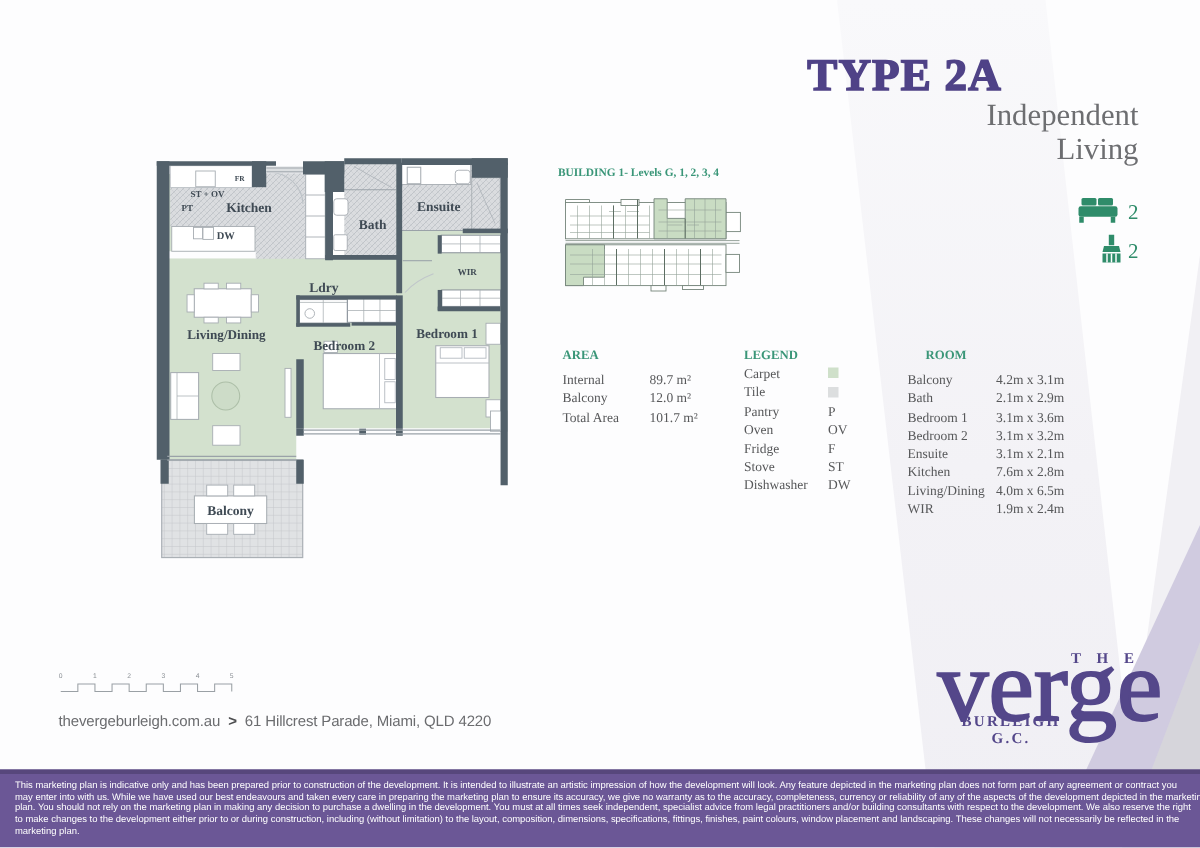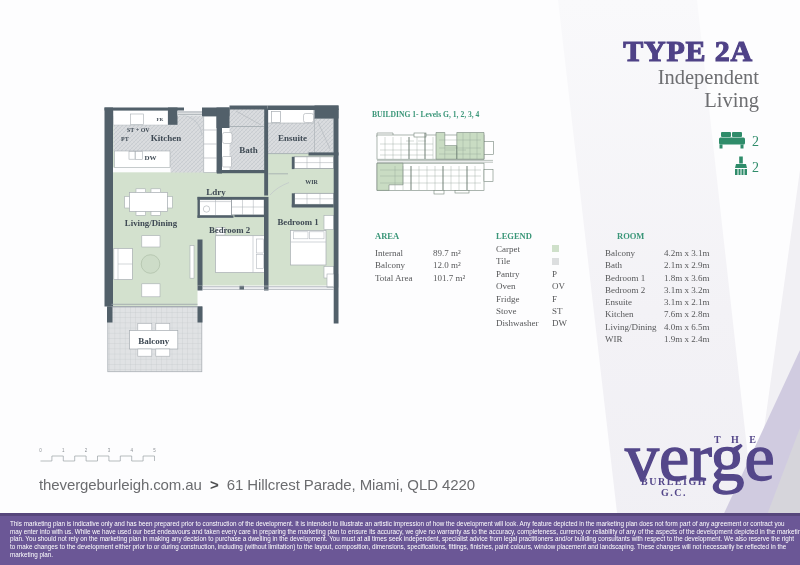--- a/index.html
+++ b/index.html
@@ -18,21 +18,21 @@
       <stop offset="0.55" stop-color="#f3f2f6"></stop>
       <stop offset="1" stop-color="#f0eff4"></stop>
     </linearGradient>
   </defs>
   <polygon points="558,0 697,0 760,565 623,565" fill="url(#bandg)"></polygon>
   <polygon points="800,170 800,360 757,480" fill="#f1f0f4"></polygon>
   <polygon points="800,350 800,565 700,565" fill="#d0cbe0"></polygon>
   <polygon points="800,428 800,565 748,565" fill="#d6d5db"></polygon>
 </svg>
 
-<div class="abs serif" style="left:453px;top:34px;width:300px;text-align:right;font-weight:bold;font-size:30px;letter-spacing:0.8px;color:#4f4287;-webkit-text-stroke:1.1px #4f4287;">TYPE 2A</div>
+<div class="abs serif" style="left:453px;top:34px;width:300px;text-align:center;font-weight:bold;font-size:30px;letter-spacing:0.8px;color:#4f4287;-webkit-text-stroke:1.1px #4f4287;">TYPE 2A</div>
 
 <div class="abs serif" style="left:453px;top:66px;width:306px;text-align:right;font-size:20.5px;line-height:22.5px;color:#6d6e71;">Independent<br>Living</div>
 
 <svg class="abs" style="left:717px;top:130px;" width="50" height="20" viewBox="0 0 50 20">
   <rect x="4" y="2" width="10" height="5" rx="1" fill="#2f8c6a"></rect>
   <rect x="15" y="2" width="10" height="5" rx="1" fill="#2f8c6a"></rect>
   <rect x="2" y="7.5" width="26" height="7" rx="1.5" fill="#2f8c6a"></rect>
   <rect x="2.5" y="14.5" width="3" height="4" fill="#2f8c6a"></rect>
   <rect x="23.5" y="14.5" width="3" height="4" fill="#2f8c6a"></rect>
   <text x="35" y="16" font-family="Liberation Serif" font-size="14" fill="#2f8c6a">2</text>
@@ -339,42 +339,42 @@
     <div>Stove<span style="position:absolute;left:56px;">ST</span></div>
     <div>Dishwasher<span style="position:absolute;left:56px;">DW</span></div>
   </div>
 </div>
 
 <div class="abs serif" style="left:605px;top:231px;font-size:9px;color:#57585a;">
   <div style="font-weight:bold;color:#3a9678;font-size:8.5px;margin-bottom:6px;padding-left:12px;">ROOM</div>
   <div style="position:relative;width:150px;line-height:12.3px;">
     <div>Balcony<span style="position:absolute;left:59px;">4.2m x 3.1m</span></div>
     <div>Bath<span style="position:absolute;left:59px;">2.1m x 2.9m</span></div>
-    <div>Bedroom 1<span style="position:absolute;left:59px;">1.8m x 3.6m</span></div>
+    <div>Bedroom 1<span style="position:absolute;left:59px;">3.1m x 3.6m</span></div>
     <div>Bedroom 2<span style="position:absolute;left:59px;">3.1m x 3.2m</span></div>
     <div>Ensuite<span style="position:absolute;left:59px;">3.1m x 2.1m</span></div>
     <div>Kitchen<span style="position:absolute;left:59px;">7.6m x 2.8m</span></div>
     <div>Living/Dining<span style="position:absolute;left:59px;">4.0m x 6.5m</span></div>
     <div>WIR<span style="position:absolute;left:59px;">1.9m x 2.4m</span></div>
   </div>
 </div>
 
 <svg class="abs" style="left:34px;top:446px;" width="130" height="20" viewBox="0 0 130 20">
   <g fill="#8b9095" font-family="Liberation Sans" font-size="4.5">
     <text x="6.5" y="6" text-anchor="middle">0</text>
     <text x="29.3" y="6" text-anchor="middle">1</text>
     <text x="52.1" y="6" text-anchor="middle">2</text>
     <text x="74.9" y="6" text-anchor="middle">3</text>
     <text x="97.7" y="6" text-anchor="middle">4</text>
     <text x="120.5" y="6" text-anchor="middle">5</text>
   </g>
   <path d="M6.5,15 H17.9 V10 H29.3 V15 H40.7 V10 H52.1 V15 H63.5 V10 H74.9 V15 H86.3 V10 H97.7 V15 H109.1 V10 H120.5 V15" fill="none" stroke="#9aa0a5" stroke-width="0.7"></path>
 </svg>
 
-<div class="abs" style="left:39px;top:476px;font-size:15px;color:#6b6c6f;letter-spacing:-0.1px;">thevergeburleigh.com.au&nbsp;&nbsp;<span style="color:#4d4e50;font-weight:bold;">&gt;</span>&nbsp;&nbsp;61 Hillcrest Parade, Miami, QLD 4220</div>
+<div class="abs" style="left:39px;top:476px;font-size:10px;color:#6b6c6f;letter-spacing:-0.1px;">thevergeburleigh.com.au&nbsp;&nbsp;<span style="color:#4d4e50;font-weight:bold;">&gt;</span>&nbsp;&nbsp;61 Hillcrest Parade, Miami, QLD 4220</div>
 
 <div class="abs serif" style="left:632px;top:434px;width:128px;text-align:right;font-size:10px;font-weight:bold;letter-spacing:4px;color:#54478a;">T H E</div>
 
 <div class="abs serif" style="left:625px;top:437px;width:140px;text-align:center;font-size:68px;font-weight:normal;color:#54478a;line-height:40px;-webkit-text-stroke:1.4px #54478a;">verge</div>
 
 <div class="abs serif" style="left:636px;top:476px;width:76px;text-align:center;font-size:10px;font-weight:bold;letter-spacing:1.5px;color:#54478a;">BURLEIGH G.C.</div>
 
 <div class="abs" style="left:0;top:513px;width:800px;height:52px;background:#6b5796;border-top:3px solid #57477c;box-sizing:border-box;">
   <div style="padding:4px 0 0 10px;font-size:6.3px;line-height:7.7px;color:#ffffff;white-space:nowrap;">
     This marketing plan is indicative only and has been prepared prior to construction of the development. It is intended to illustrate an artistic impression of how the development will look. Any feature depicted in the marketing plan does not form part of any agreement or contract you<br>

